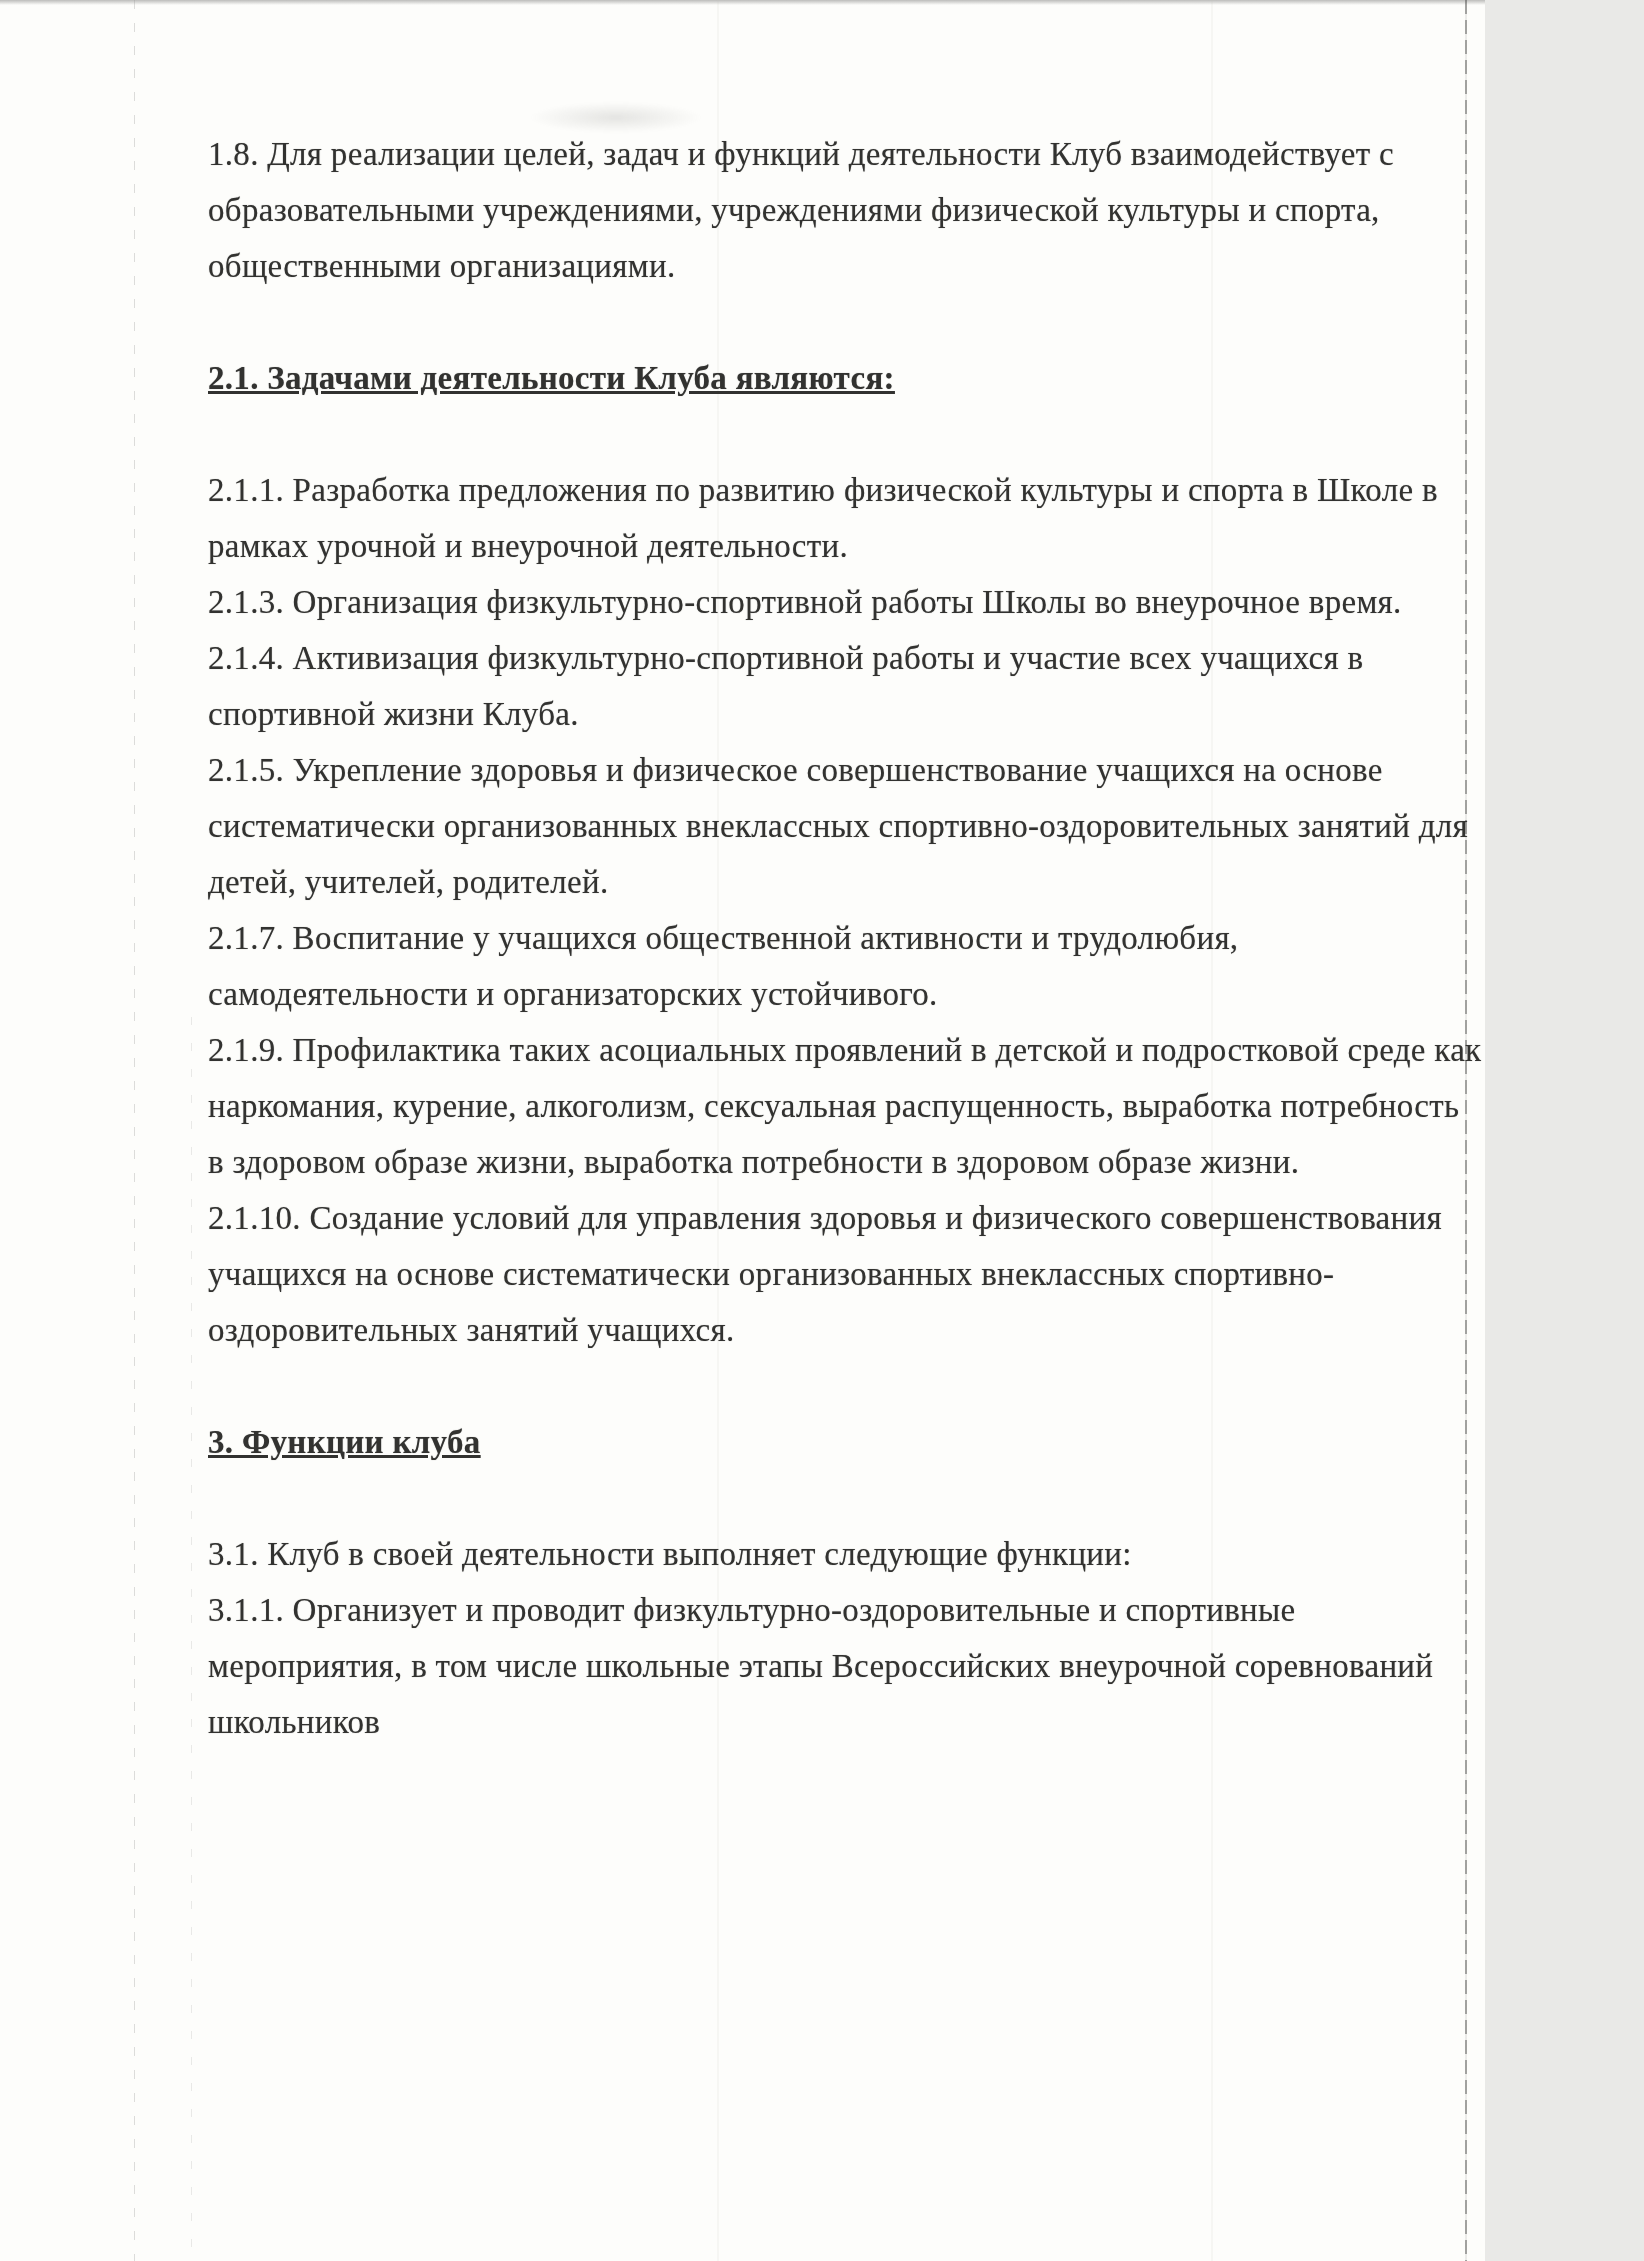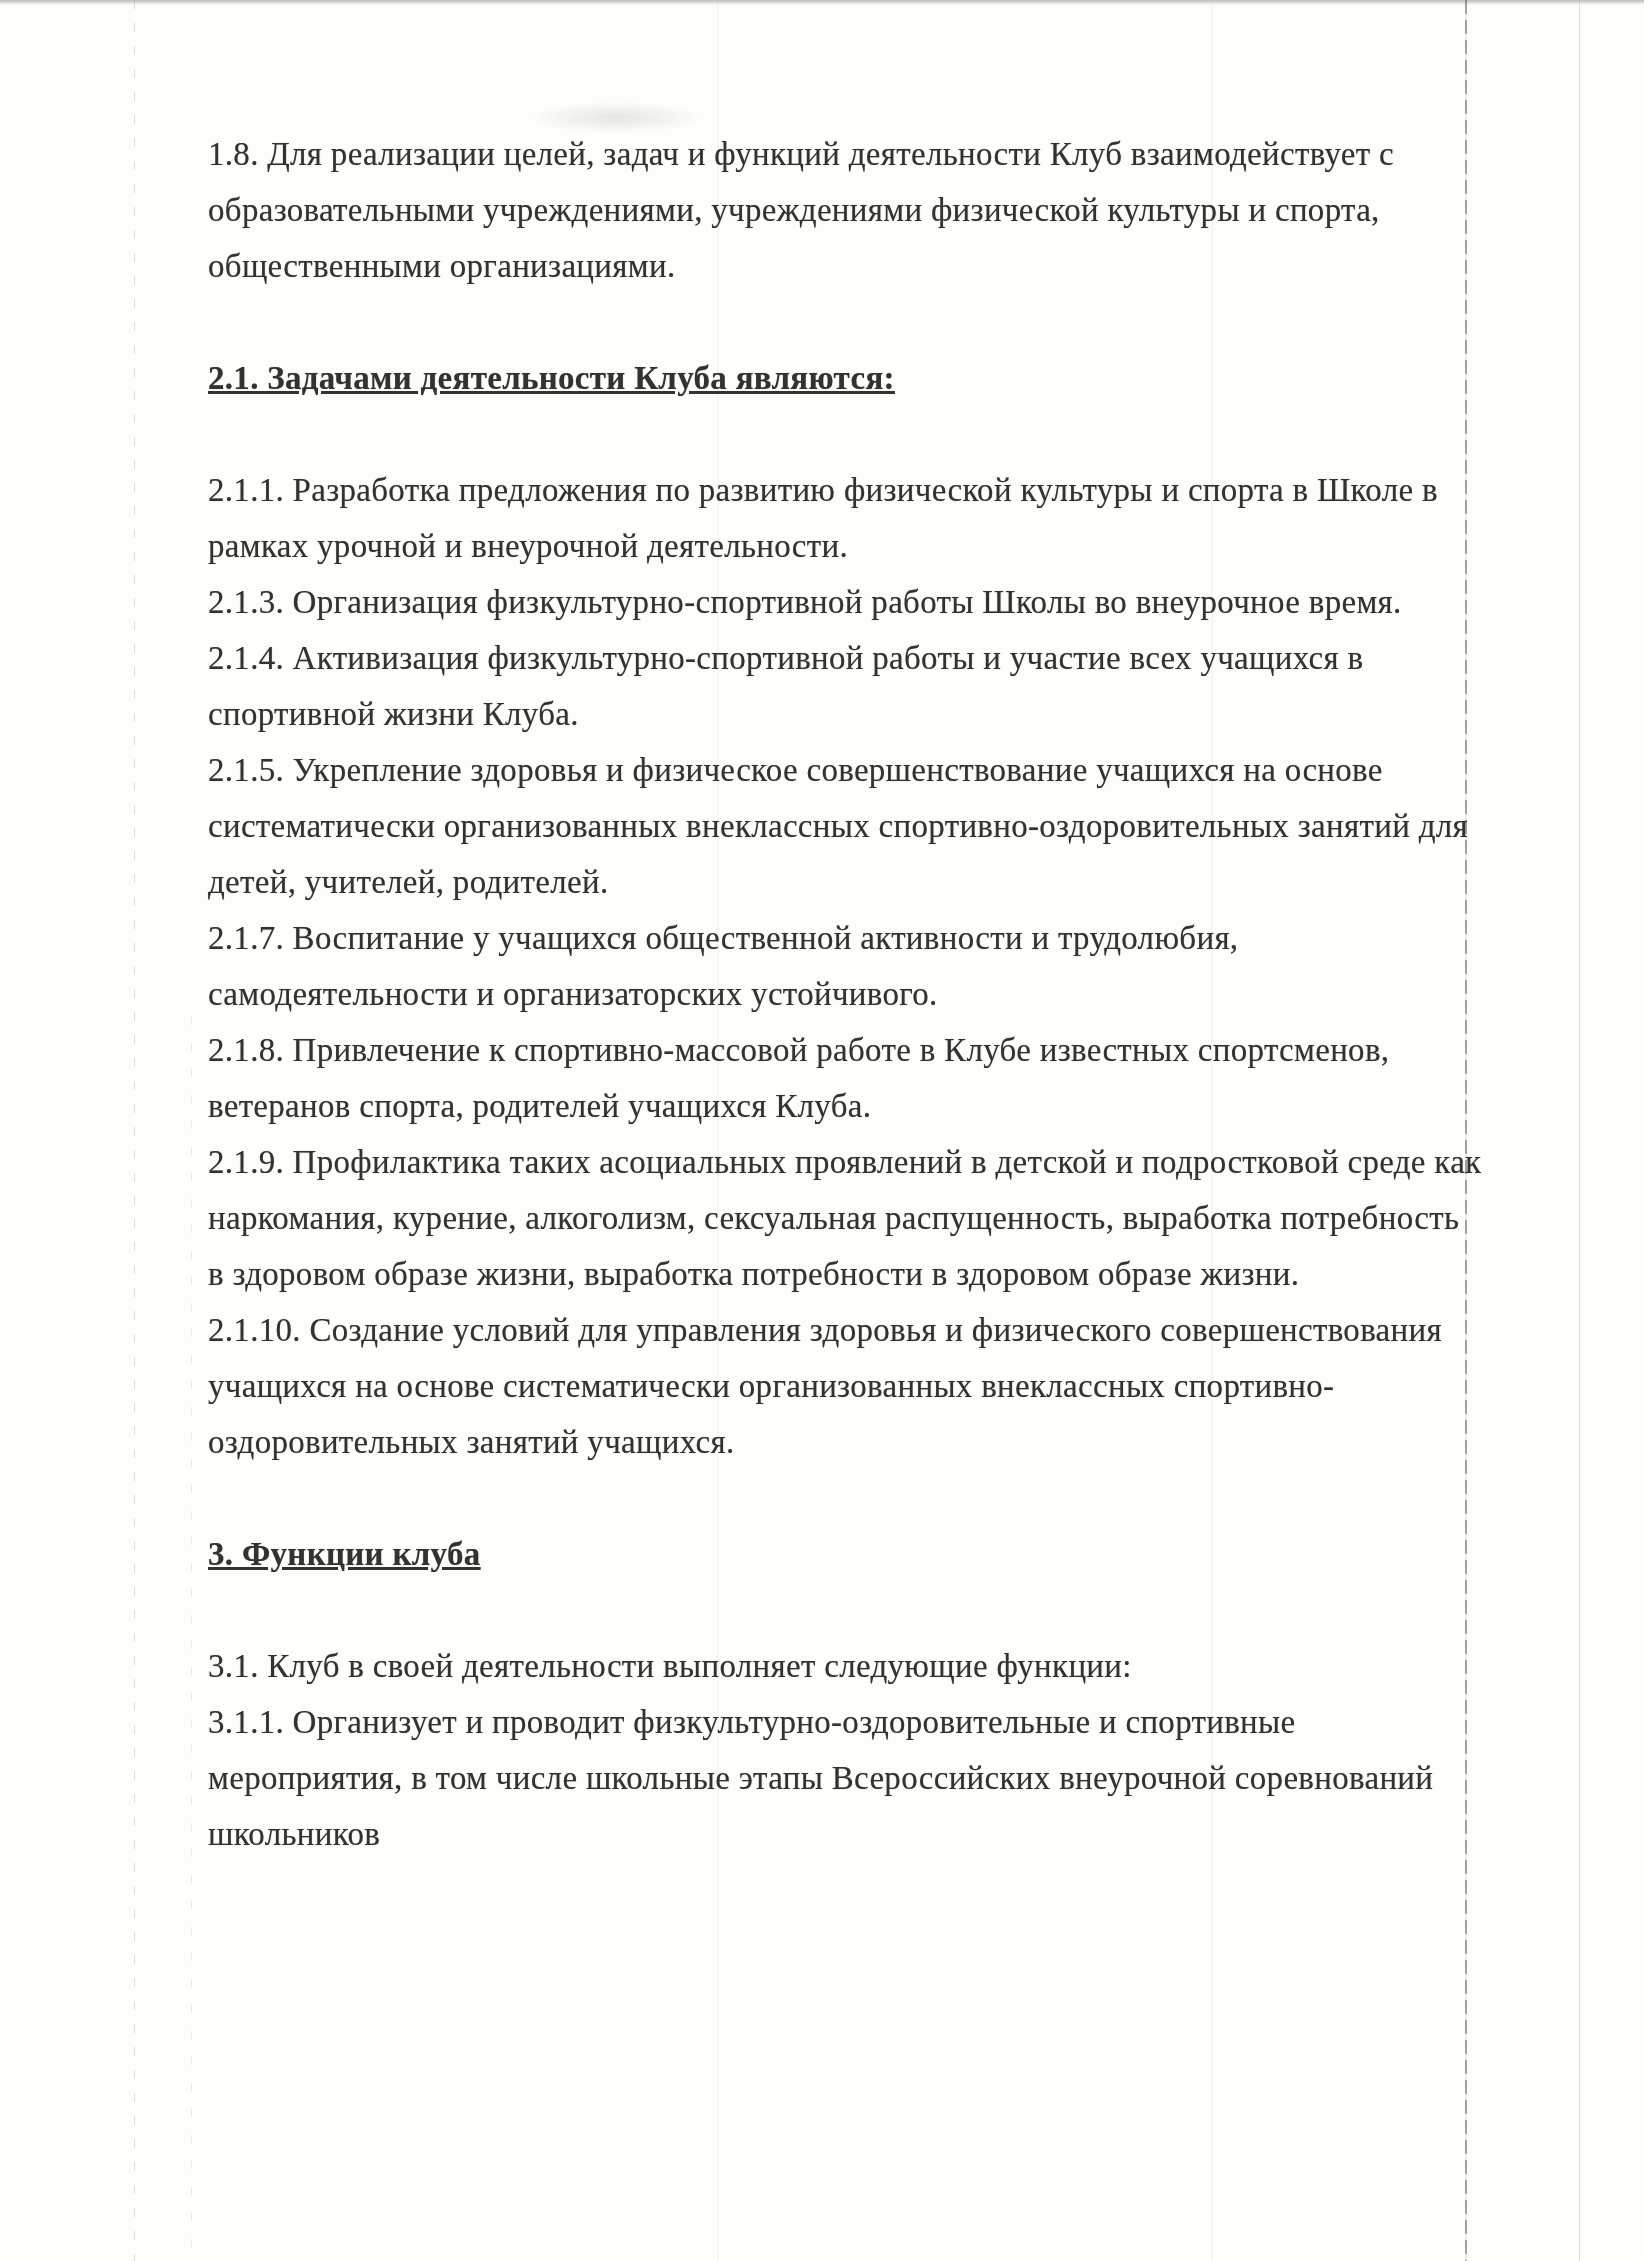--- a/index.html
+++ b/index.html
@@ -3,21 +3,21 @@
 <meta charset="utf-8">
 <style>
   html, body { margin: 0; padding: 0; }
   body {
     width: 1644px; height: 2261px;
     background: #e9e9e7;
     font-family: "Liberation Serif", "DejaVu Serif", serif;
   }
   .page {
     position: relative;
-    width: 1644px; height: 2261px;
+    width: 1485px; height: 2261px;
     background: var(--paper, #fdfdfb);
     overflow: hidden;
   }
   
   .content {
     position: absolute;
     left: 208px; top: 126px;
     width: 1275px;
     color: var(--ink, #323230);
     font-size: 33px;
@@ -78,21 +78,20 @@
   <div class="smudge"></div>
 
   <div class="content">
     <p class="body">1.8. Для реализации целей, задач и функций деятельности Клуб взаимодействует с образовательными учреждениями, учреждениями физической культуры и спорта, общественными организациями.</p>
     <p class="heading sp">2.1. Задачами деятельности Клуба являются:</p>
     <p class="body sp">2.1.1. Разработка предложения по развитию физической культуры и спорта в Школе в рамках урочной и внеурочной деятельности.</p>
     <p class="body">2.1.3. Организация физкультурно-спортивной работы Школы во внеурочное время.</p>
     <p class="body">2.1.4. Активизация физкультурно-спортивной работы и участие всех учащихся в спортивной жизни Клуба.</p>
     <p class="body">2.1.5. Укрепление здоровья и физическое совершенствование учащихся на основе систематически организованных внеклассных спортивно-оздоровительных занятий для детей, учителей, родителей.</p>
     <p class="body">2.1.7. Воспитание у учащихся общественной активности и трудолюбия, самодеятельности и организаторских устойчивого.</p>
-    <p class="body">2.1.8. Привлечение к спортивно-массовой работе в Клубе известных спортсменов, ветеранов спорта, родителей учащихся Клуба.</p>
     <p class="body">2.1.9. Профилактика таких асоциальных проявлений в детской и подростковой среде как наркомания, курение, алкоголизм, сексуальная распущенность, выработка потребность в здоровом образе жизни, выработка потребности в здоровом образе жизни.</p>
     <p class="body">2.1.10. Создание условий для управления здоровья и физического совершенствования учащихся на основе систематически организованных внеклассных спортивно-оздоровительных занятий учащихся.</p>
     <p class="heading sp">3. Функции клуба</p>
     <p class="body sp">3.1. Клуб в своей деятельности выполняет следующие функции:</p>
     <p class="body">3.1.1. Организует и проводит физкультурно-оздоровительные и спортивные мероприятия, в том числе школьные этапы Всероссийских внеурочной соревнований школьников</p>
   </div>
 
 </div>
 
 

